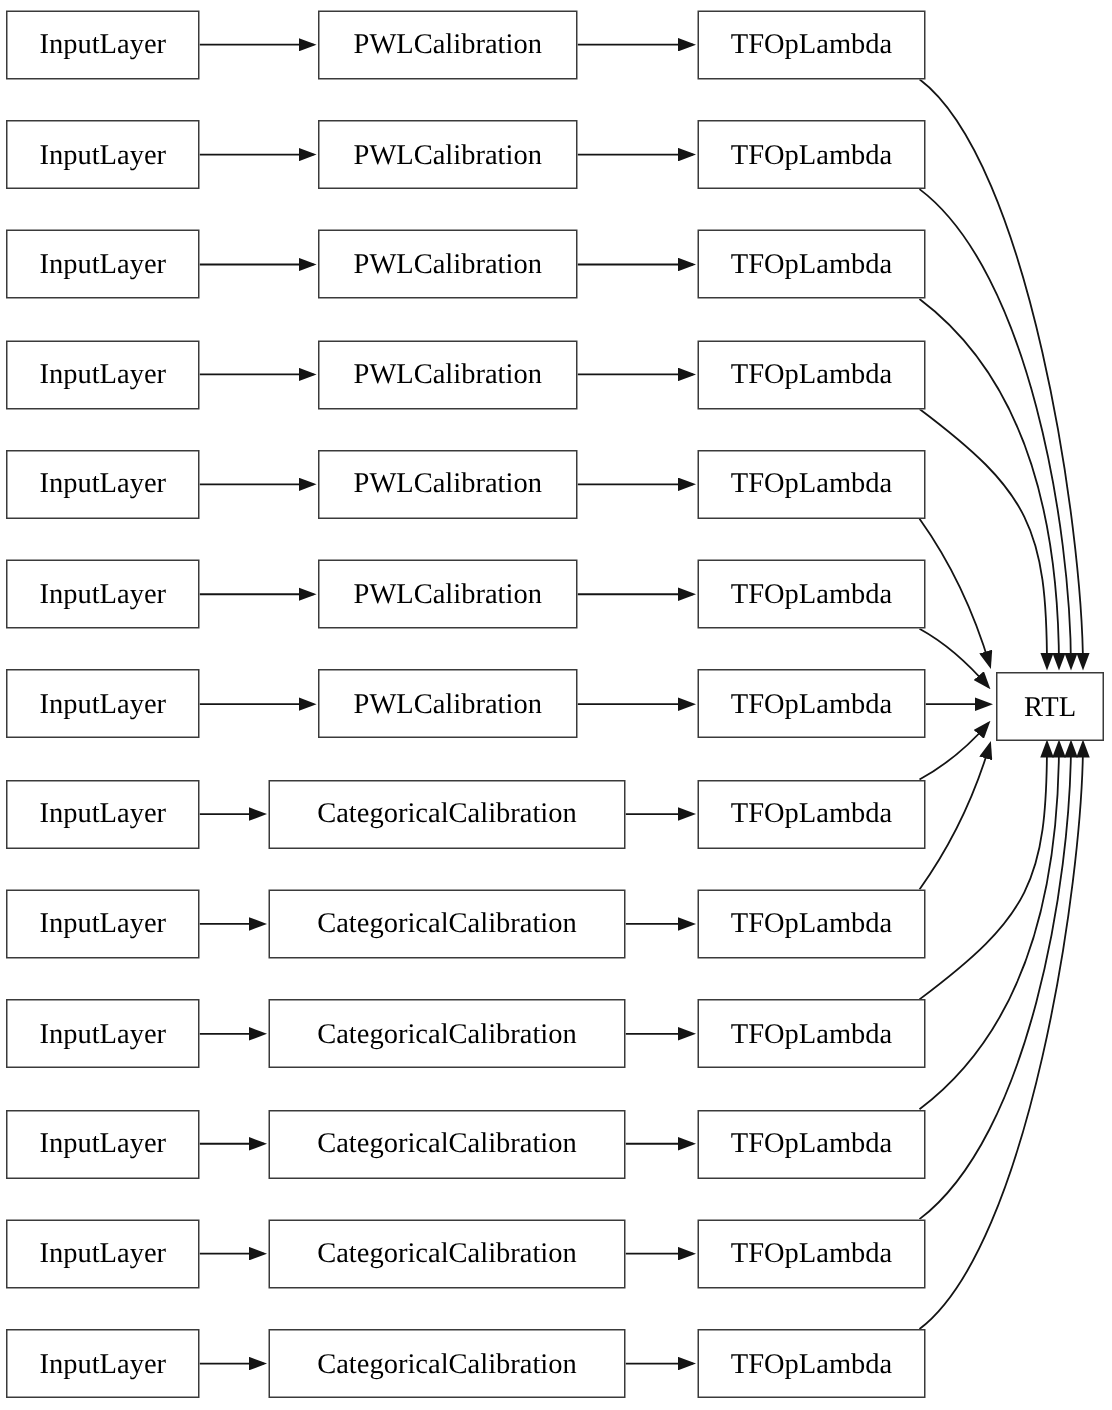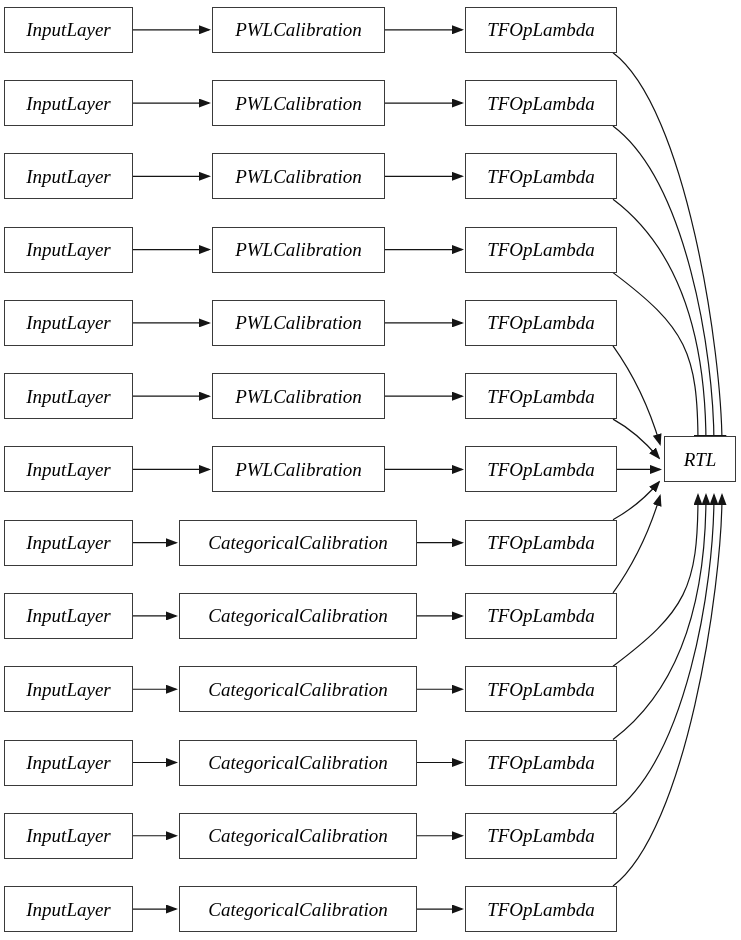--- a/index.html
+++ b/index.html
@@ -7,21 +7,20 @@
     padding: 0;
     background: var(--bg, #ffffff);
   }
   .canvas {
     position: relative;
     width: 741px;
     height: 940px;
     background: var(--bg, #ffffff);
     font-family: "Liberation Serif", "DejaVu Serif", serif;
     overflow: hidden;
-    font-style: italic;
   }
   #edge-layer {
     position: absolute;
     left: 0;
     top: 0;
   }
   .edge {
     fill: none;
     stroke: var(--edge, #141414);
     stroke-width: 1.2px;
@@ -122,14 +121,14 @@
     <div class="node" style="left: 465px; top: 666.23px; width: 152px; height: 46px;">TFOpLambda</div>
     <div class="node" style="left: 4px; top: 739.5px; width: 129px; height: 46px;">InputLayer</div>
     <div class="node" style="left: 179px; top: 739.5px; width: 238px; height: 46px;">CategoricalCalibration</div>
     <div class="node" style="left: 465px; top: 739.5px; width: 152px; height: 46px;">TFOpLambda</div>
     <div class="node" style="left: 4px; top: 812.77px; width: 129px; height: 46px;">InputLayer</div>
     <div class="node" style="left: 179px; top: 812.77px; width: 238px; height: 46px;">CategoricalCalibration</div>
     <div class="node" style="left: 465px; top: 812.77px; width: 152px; height: 46px;">TFOpLambda</div>
     <div class="node" style="left: 4px; top: 886.04px; width: 129px; height: 46px;">InputLayer</div>
     <div class="node" style="left: 179px; top: 886.04px; width: 238px; height: 46px;">CategoricalCalibration</div>
     <div class="node" style="left: 465px; top: 886.04px; width: 152px; height: 46px;">TFOpLambda</div>
-    <div class="node" style="left: 664px; top: 436px; width: 72px; height: 46px;">RTL</div>
+    <div class="node" style="left: 664px; top: 448px; width: 72px; height: 46px;">RTL</div>
   </div>
 
 </body></html>

